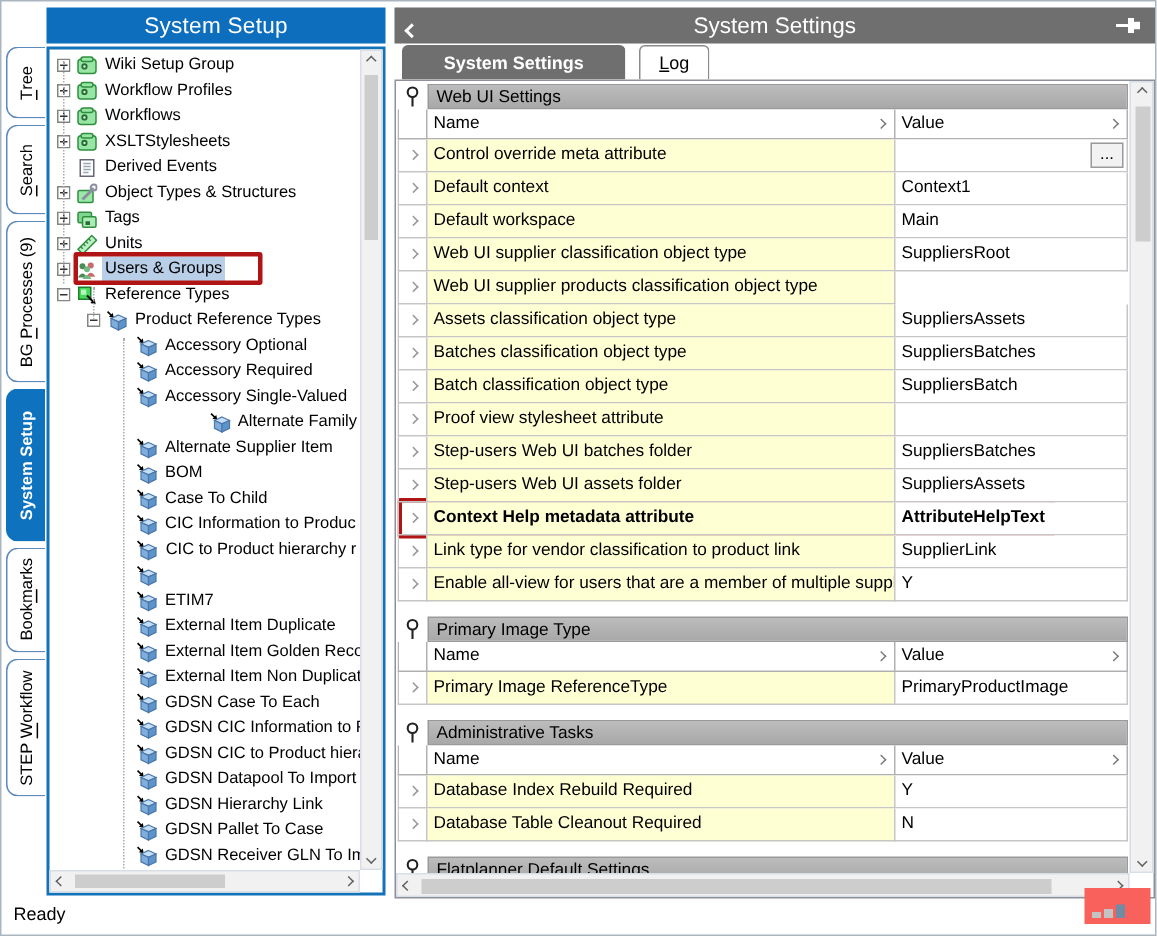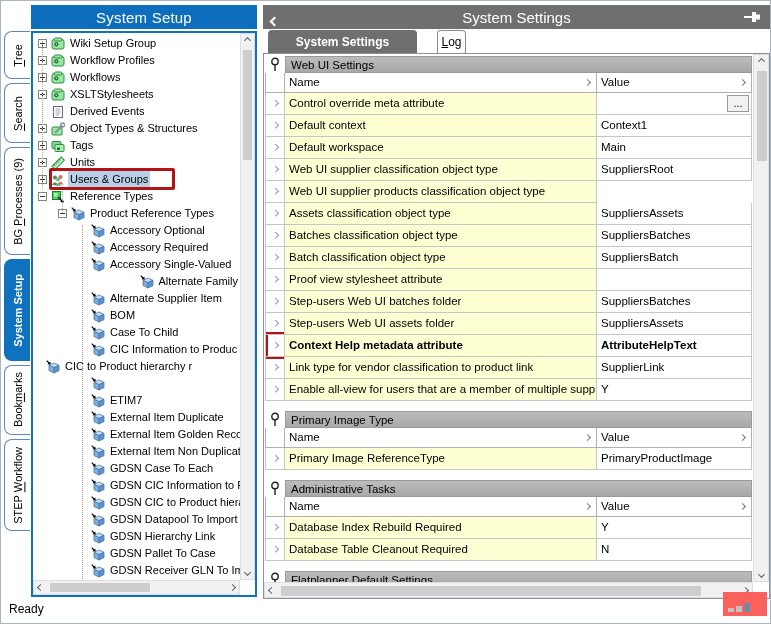--- a/index.html
+++ b/index.html
@@ -411,21 +411,21 @@
             <svg width="14" height="14" viewBox="0 0 14 14">
               <path d="M0.7 0.7 L4 4" stroke="#000" stroke-width="1.1"></path>
               <polygon points="4.8,4.8 1.6,4.2 4.2,1.6" fill="#000"></polygon>
               <polygon points="8,3 13,5.3 8,7.6 3,5.3" fill="#C4DEF6" stroke="#4A76A8" stroke-width="0.8"></polygon>
               <polygon points="3,5.3 8,7.6 8,13 3,10.6" fill="#7FAEDC" stroke="#4A76A8" stroke-width="0.8"></polygon>
               <polygon points="13,5.3 8,7.6 8,13 13,10.6" fill="#5E94CC" stroke="#4A76A8" stroke-width="0.8"></polygon>
             </svg>
           </span>
           <span class="tlabel">CIC Information to Produc</span>
         </div>
-        <div class="trow" style="">
+        <div class="trow" style="padding-left: 45px; justify-content: center;">
           <span class="exp"></span>
           <span class="ticon">
             <svg width="14" height="14" viewBox="0 0 14 14">
               <path d="M0.7 0.7 L4 4" stroke="#000" stroke-width="1.1"></path>
               <polygon points="4.8,4.8 1.6,4.2 4.2,1.6" fill="#000"></polygon>
               <polygon points="8,3 13,5.3 8,7.6 3,5.3" fill="#C4DEF6" stroke="#4A76A8" stroke-width="0.8"></polygon>
               <polygon points="3,5.3 8,7.6 8,13 3,10.6" fill="#7FAEDC" stroke="#4A76A8" stroke-width="0.8"></polygon>
               <polygon points="13,5.3 8,7.6 8,13 13,10.6" fill="#5E94CC" stroke="#4A76A8" stroke-width="0.8"></polygon>
             </svg>
           </span>
@@ -623,21 +623,21 @@
         <rect x="9" y="2" width="4" height="10" fill="#fff"></rect>
         <rect x="13" y="4.5" width="4" height="5" fill="#fff"></rect>
       </svg>
     </span>
   </div>
 
   <div id="rtabs">
       <div class="rtab active" style="left: 267px; width: 149px;">
         <span><span>System Settings</span><span class="u"></span><span></span></span>
       </div>
-      <div class="rtab" style="left: 436px; width: 29px;">
+      <div class="rtab" style="left: 425px; width: 47px;">
         <span><span></span><span class="u">L</span><span>og</span></span>
       </div>
     </div>
 
   <div class="rcontent">
     <div class="sections" id="sections">
 
       <div class="annotate" style="left:0px; top:278px; width:438px; height:27px;"></div>
     <div class="sec-bar-row first">
           <span class="sec-pin">

